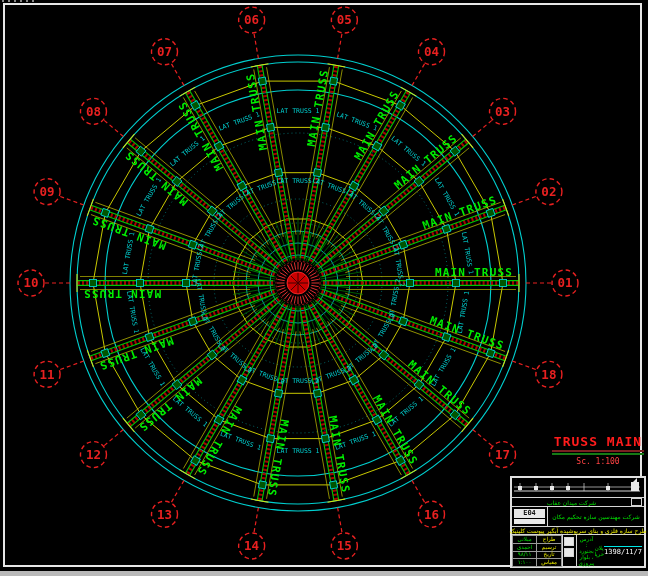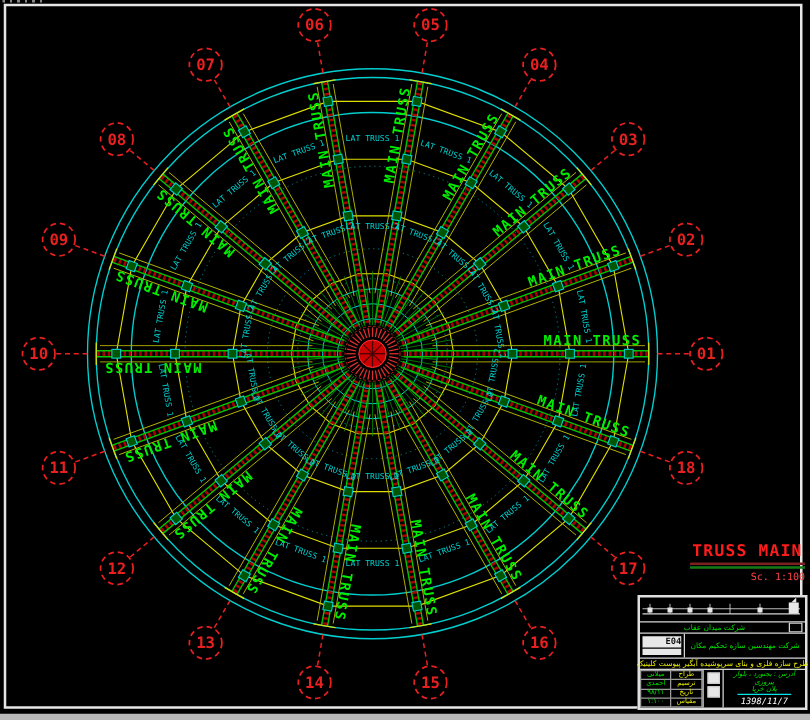--- a/index.html
+++ b/index.html
@@ -6,43 +6,43 @@
   body{width:648px;height:576px;position:relative;overflow:hidden;font-family:"DejaVu Sans",sans-serif;}
   .frame{position:absolute;left:3px;top:3px;width:639px;height:564px;border:2px solid #e6e6e6;box-sizing:border-box;pointer-events:none;}
   .specks{position:absolute;left:2px;top:0;width:34px;height:2px;background:repeating-linear-gradient(90deg,#888 0 2px,transparent 2px 6px);}
   .bottom-strip{position:absolute;left:0;top:571px;width:648px;height:5px;background:#b9b9b9;}
   #cad{position:absolute;left:0;top:0;}
   
   .plan-title{position:absolute;left:552px;top:434px;width:92px;font-family:"DejaVu Sans Mono",monospace;}
   .pt-text{color:#ff1c1c;font-size:13px;font-weight:bold;letter-spacing:1px;white-space:nowrap;text-align:center;}
   .pt-u1{height:2px;background:#7a2020;margin-top:1px;}
   .pt-u2{height:2px;background:#157a15;margin-top:1px;}
-  .pt-scale{color:#ff4343;font-size:8px;margin-top:2px;text-align:right;}
+  .pt-scale{color:#ff4343;font-size:8px;margin-top:2px;text-align:center;}
   
   .tblock{position:absolute;left:510px;top:476px;width:136px;height:92px;border:2px solid #e0e0e0;background:#000;box-sizing:border-box;display:flex;flex-direction:column;}
   .tb-sketch{height:19px;border-bottom:1px solid #d5d5d5;}
   .tb-row{border-bottom:1px solid #d5d5d5;}
   .fa{direction:rtl;}
   .green{color:#00e000;} .yellow{color:#eaea00;}
   .tb-company{height:12px;display:flex;align-items:center;gap:2px;padding:0 2px;box-sizing:border-box;}
   .tb-company .fa{flex:1;font-size:6px;text-align:center;}
   .box-sm{width:9px;height:6px;border:1px solid #d5d5d5;background:#000;flex:none;}
   .tb-eng{height:20px;display:flex;}
   .tb-logo{width:36px;border-right:1px solid #d5d5d5;display:flex;flex-direction:column;gap:1px;padding:2px;box-sizing:border-box;}
-  .logo-top{background:#e8e8e8;color:#111;font-size:7px;font-weight:bold;text-align:right;height:9px;line-height:9px;font-family:"DejaVu Sans Mono",monospace;}
+  .logo-top{background:#e8e8e8;color:#111;font-size:7px;font-weight:bold;text-align:center;height:9px;line-height:9px;font-family:"DejaVu Sans Mono",monospace;}
   .logo-bot{background:#e8e8e8;height:5px;}
   .tb-eng .fa{flex:1;font-size:6px;display:flex;align-items:center;justify-content:center;text-align:center;padding:0 2px;}
   .tb-project{height:12px;display:flex;align-items:center;justify-content:center;}
   .tb-project .fa{font-size:6px;white-space:nowrap;}
   .tb-bottom{flex:1;display:flex;border-bottom:none;}
   .tb-table{width:50px;border-collapse:collapse;font-size:5.5px;flex:none;}
   .tb-table td{border:1px solid #9a9a9a;padding:0 1px;height:5px;line-height:5px;text-align:center;white-space:nowrap;}
   .tb-mid{width:17px;border-left:1px solid #d5d5d5;border-right:1px solid #d5d5d5;display:flex;flex-direction:column;align-items:center;gap:2px;padding-top:2px;box-sizing:border-box;}
   .tb-mid .box-sm{width:8px;height:7px;background:#e8e8e8;}
-  .tb-right{flex:1;display:flex;flex-direction:column;align-items:center;justify-content:space-between;padding:1px 2px;box-sizing:border-box;font-style:italic;}
+  .tb-right{flex:1;display:flex;align-items:center;justify-content:space-between;padding:1px 2px;box-sizing:border-box;}
   .tb-right .fa{font-size:5.5px;text-align:center;line-height:6px;}
   .tb-date{color:#fff;font-size:7px;font-family:"DejaVu Sans Mono",monospace;border-top:1px solid #00e6e6;padding-top:1px;width:70%;text-align:center;}
 </style>
 </head>
 <body>
 
 <div class="specks"></div>
 <div class="frame"></div>
 
 <svg id="cad" width="648" height="576">

